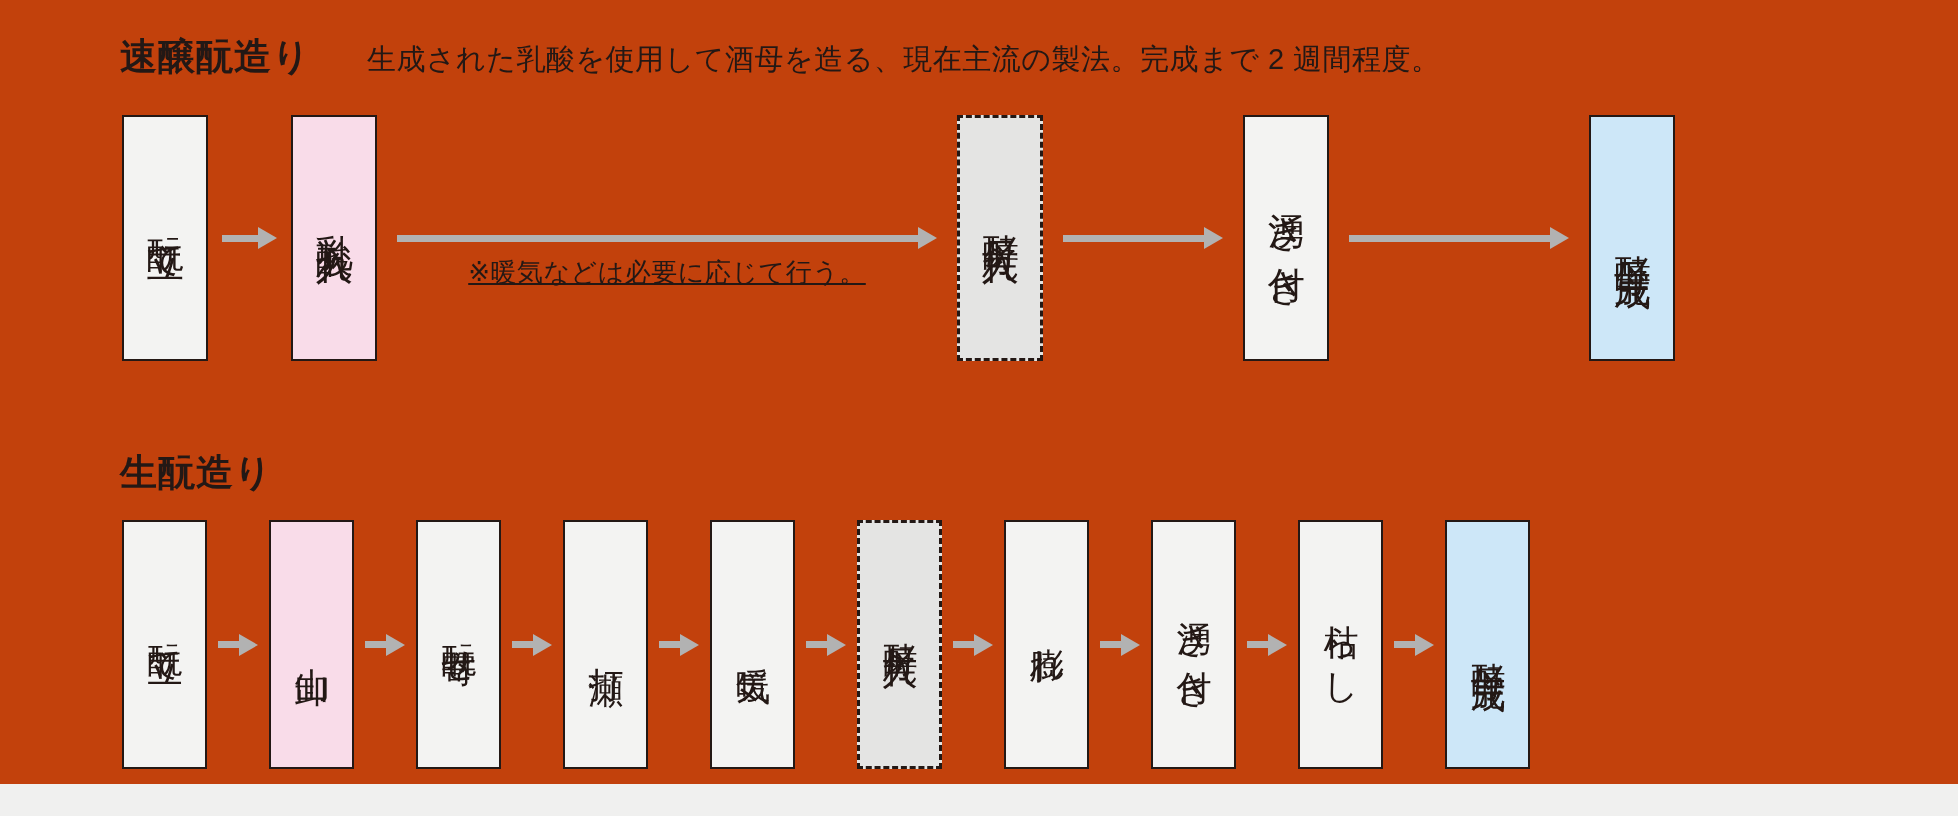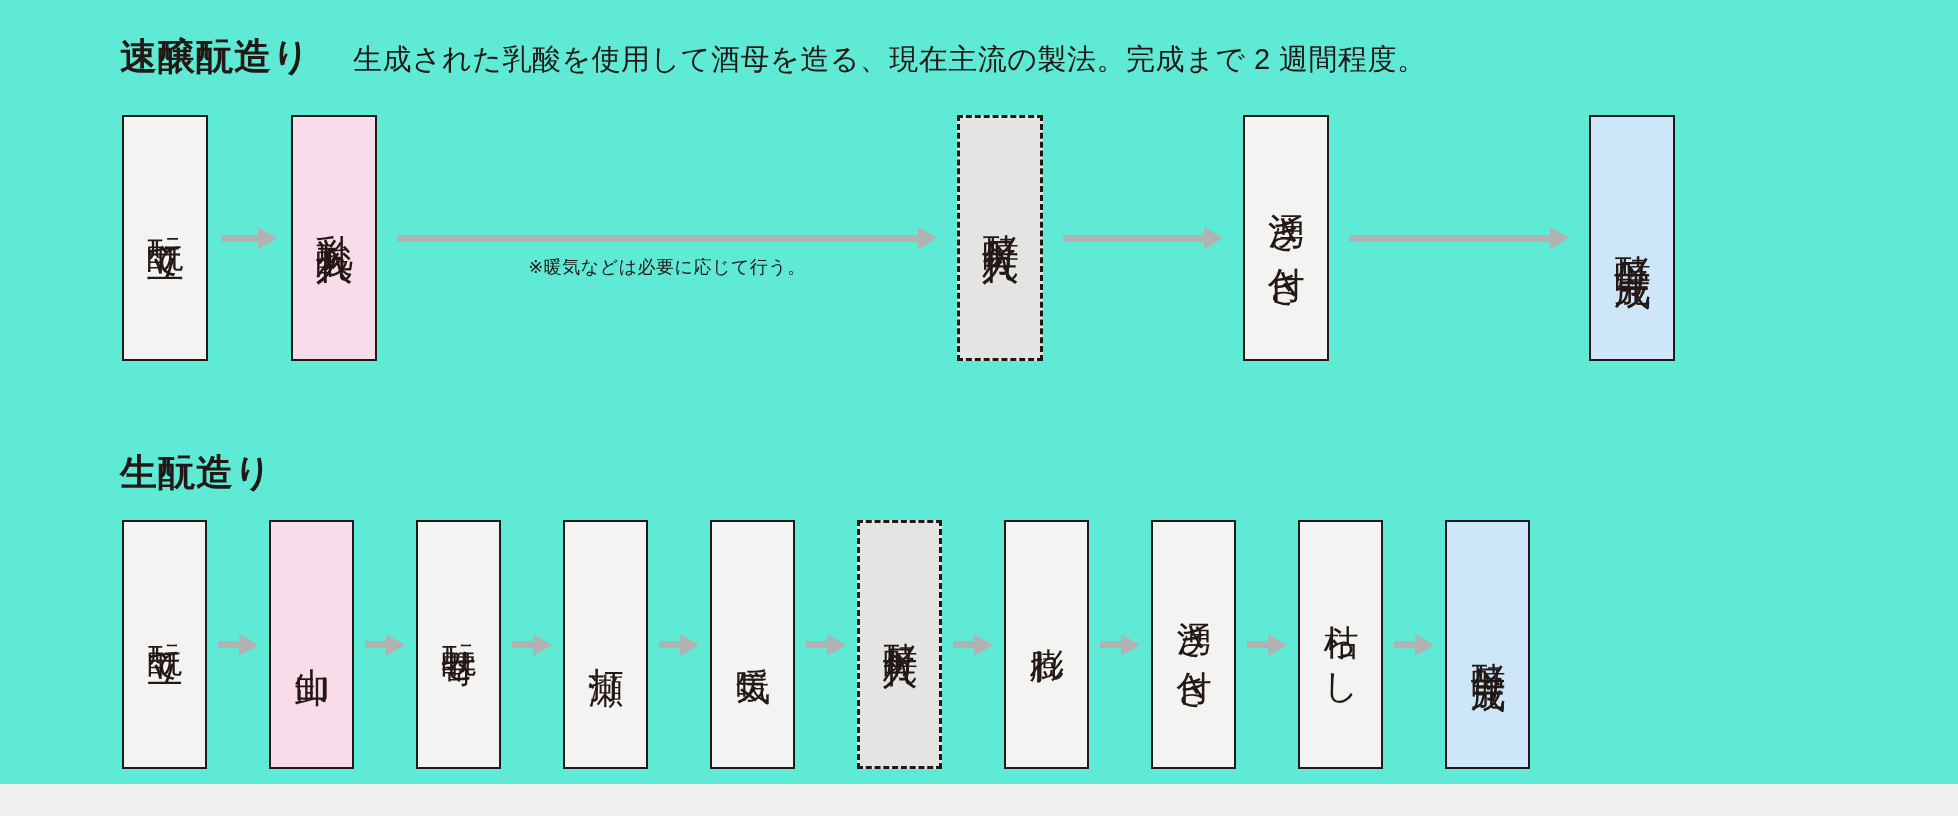--- a/index.html
+++ b/index.html
@@ -12,21 +12,21 @@
     height: 816px;
     font-family: "Liberation Sans", "DejaVu Sans", sans-serif;
     color: #231815;
     overflow: hidden;
     position: relative;
   }
   .canvas {
     position: relative;
     width: 1958px;
     height: 784px;
-    background: #5eead4;
+    background: #c2410c;
   }
 
   
   .section-head {
     position: absolute;
     display: flex;
     align-items: baseline;
     white-space: nowrap;
   }
   .section-title {
@@ -110,34 +110,35 @@
     flex: 0 0 auto;
     display: flex;
     align-items: center;
     justify-content: center;
   }
   .note {
     position: absolute;
     top: 28px;
     left: 50%;
     transform: translateX(-50%);
-    font-size: 18px;
+    font-size: 26px;
     color: #231815;
     white-space: nowrap;
     letter-spacing: 0.5px;
+    text-decoration: underline;
   }
 </style>
 </head>
 <body>
 
 <div class="canvas">
 
   <div class="section-head" style="left:120px; top:32px;">
     <span class="section-title">速醸酛造り</span>
-    <span class="section-desc" style="margin-left:42px;">生成された乳酸を使用して酒母を造る、現在主流の製法。完成まで 2 週間程度。</span>
+    <span class="section-desc" style="margin-left:56px;">生成された乳酸を使用して酒母を造る、現在主流の製法。完成まで 2 週間程度。</span>
   </div>
 
   <div class="flow-row row1" style="left:122px; top:115px; width:1714px; height:246px;">
 
     <div class="node">
       <span class="vtext">酛立て</span>
     </div>
 
     <div class="arrow" style="width:55px; margin:0 14px;">
       <div class="shaft"></div>

